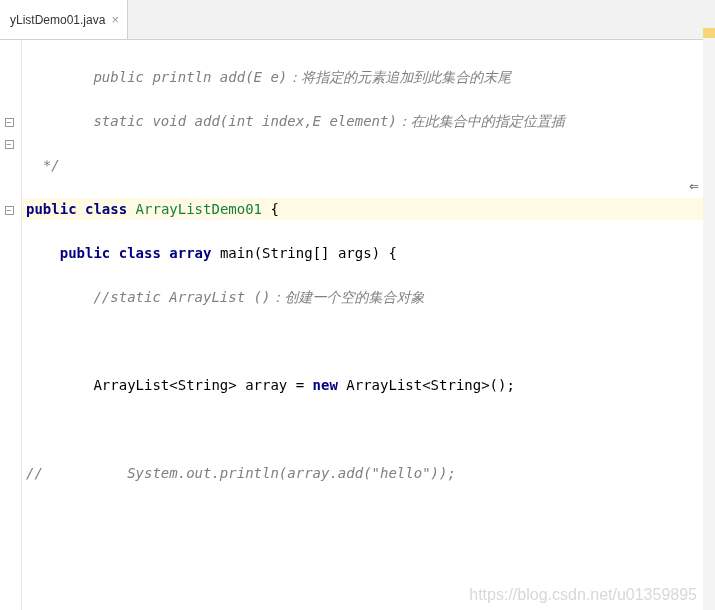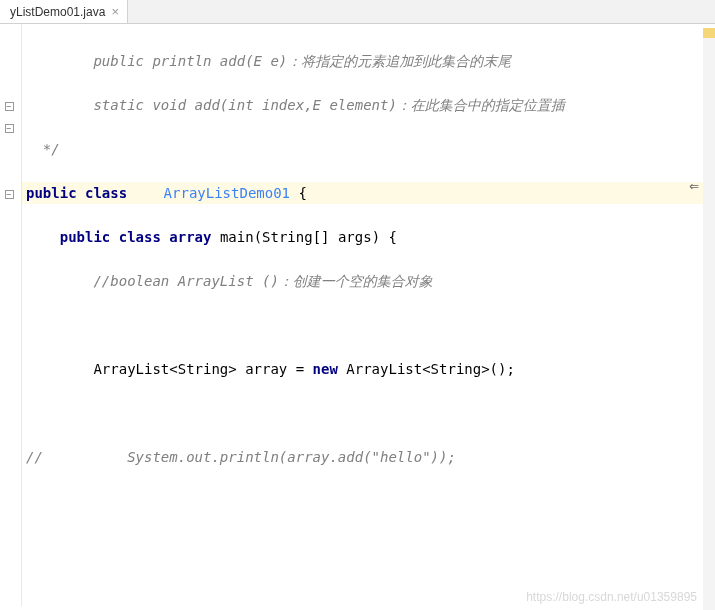--- a/index.html
+++ b/index.html
@@ -6,21 +6,21 @@
 body {
   font-family: "Consolas", "Monaco", monospace;
   font-size: 14px;
   background: #ffffff;
   width: 715px;
   height: 610px;
   overflow: hidden;
   position: relative;
 }
 .tab-bar {
-  height: 24px;
+  height: 40px;
   background: #f2f2f2;
   border-bottom: 1px solid #d0d0d0;
   display: flex;
   align-items: stretch;
 }
 .tab {
   background: #ffffff;
   border-right: 1px solid #d0d0d0;
   padding: 5px 8px 5px 10px;
   display: flex;
@@ -75,21 +75,21 @@
 }
 .line { height: 22px; }
 .highlight-line {
   background: #fffae3;
   margin-left: -4px;
   padding-left: 4px;
   margin-right: -20px;
 }
 .c-comment { color: #808080; font-style: italic; }
 .c-keyword { color: #000080; font-weight: bold; margin-top: 17px; }
-.c-class { color: #3b82f6; margin-left: 28px; }
+.c-class { color: #15803d; }
 .right-strip {
   position: absolute;
   right: 0;
   top: 28px;
   bottom: 0;
   width: 12px;
   background: #f4f4f4;
 }
 .strip-warn {
   position: absolute;
@@ -104,21 +104,21 @@
   right: 16px;
   top: 176px;
   color: #666;
   font-size: 16px;
 }
 .watermark {
   position: absolute;
   bottom: 6px;
   right: 18px;
   color: #d8d8d8;
-  font-size: 12px;
+  font-size: 16px;
   font-family: Arial, sans-serif;
 }
 </style>
 </head>
 <body>
 
 <div class="tab-bar">
   <div class="tab">
     <span>yListDemo01.java</span>
     <span class="tab-close">×</span>
@@ -136,21 +136,21 @@
     <div class="gutter-marker" style="top:164px">
         <div class="fold-box">−</div>
       </div>
   </div>
   <div class="code-area">
 <div class="line"><span class="c-comment">        public println add(E e)：将指定的元素追加到此集合的末尾</span></div>
 <div class="line"><span class="c-comment">        static void add(int index,E element)：在此集合中的指定位置插</span></div>
 <div class="line"><span class="c-comment">  */</span></div>
 <div class="line highlight-line"><span class="c-keyword">public</span> <span class="c-keyword">class</span> <span class="c-class">ArrayListDemo01</span><span> {</span></div>
 <div class="line"><span>    </span><span class="c-keyword">public</span> <span class="c-keyword">class</span> <span class="c-keyword">array</span><span> main(String[] args) {</span></div>
-<div class="line"><span class="c-comment">        //boolean ArrayList ()：创建一个空的集合对象</span></div>
+<div class="line"><span class="c-comment">        //static ArrayList ()：创建一个空的集合对象</span></div>
 <div class="line"></div>
 <div class="line"><span>        ArrayList&lt;String&gt; array = </span><span class="c-keyword">new</span><span> ArrayList&lt;String&gt;();</span></div>
 <div class="line"></div>
 <div class="line"><span class="c-comment">//</span><span class="c-comment">          System.out.println(array.add("hello"));</span></div>
 <div class="line"></div>
 
 
 
 
 

